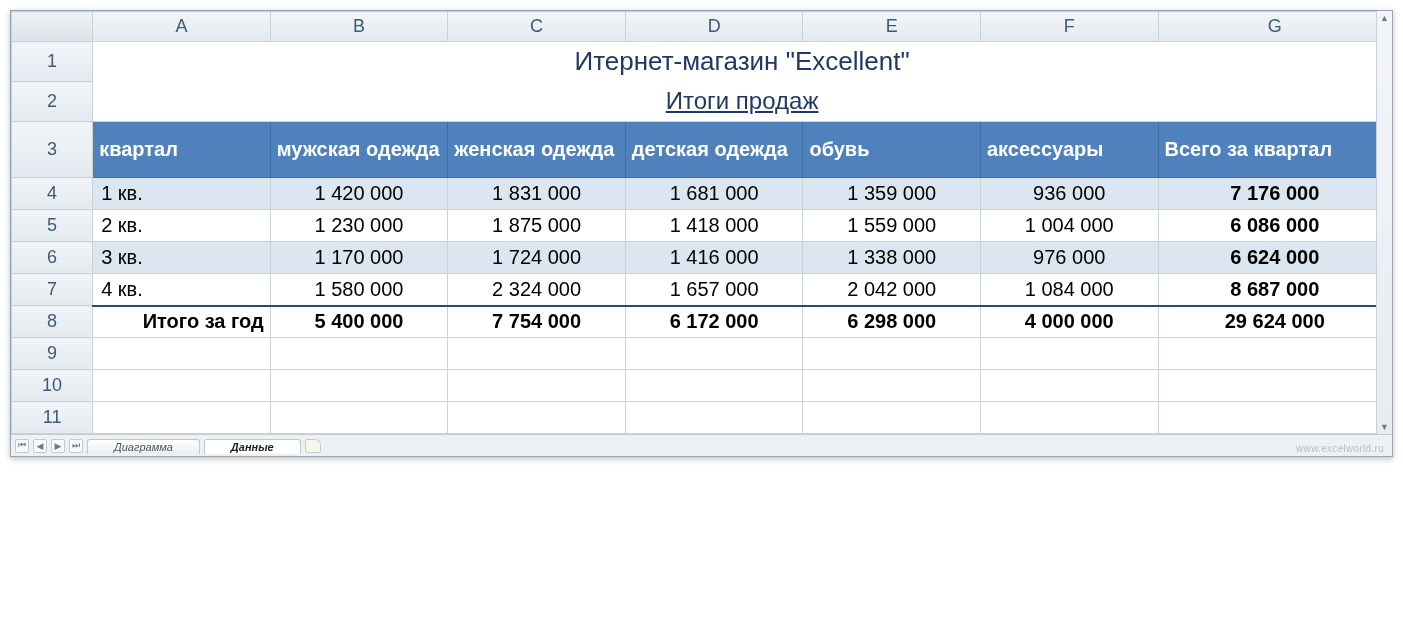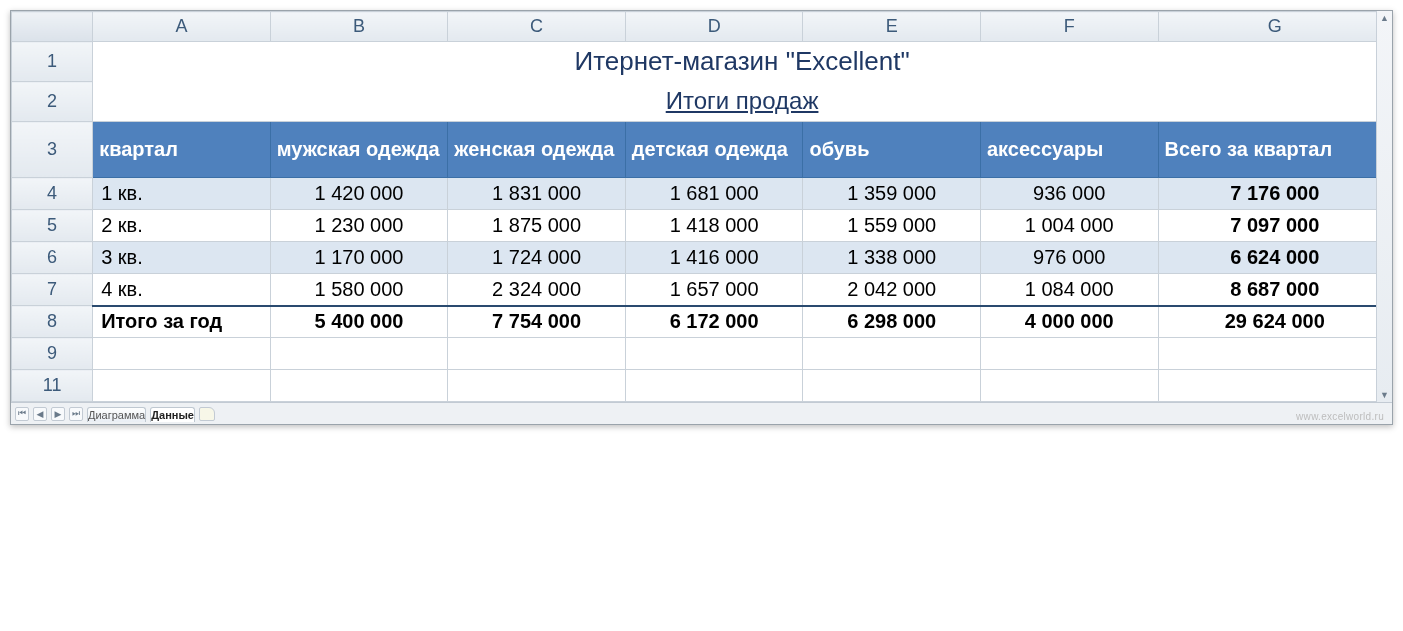--- a/index.html
+++ b/index.html
@@ -80,21 +80,21 @@
   }
   .data-row td { text-align: center; }
   .data-row td.first-col { text-align: left; padding-left: 8px; }
   .data-row.band td { background: #dce6f1; }
   .data-row td.total-col { font-weight: bold; }
   .footer-row td {
     font-weight: bold;
     text-align: center;
     border-top: 2px solid #2a4a6f;
   }
-  .footer-row td.first-col { text-align: left; padding-left: 8px; }
+  .footer-row td.first-col { text-align: right; padding-left: 8px; }
   .empty-row td { background: #fff; }
 
   
   .tabbar {
     display: flex;
     align-items: center;
     height: 22px;
     background: #eef1f4;
     border-top: 1px solid #c2cad3;
     font-size: 11px;
@@ -106,28 +106,29 @@
     width: 14px; height: 14px;
     display: flex; align-items: center; justify-content: center;
     color: #6a7a8a;
     border: 1px solid #c2cad3;
     border-radius: 2px;
     cursor: pointer;
     font-size: 9px;
     background: #f8fafc;
   }
   .tab {
-    padding: 1px 0;
+    padding: 1px 26px;
     border: 1px solid #bfc8d1;
     border-bottom: none;
     border-radius: 3px 3px 0 0;
     background: linear-gradient(#fdfefe, #e9eef4);
     cursor: pointer;
     position: relative;
     top: 1px;
+    font-style: italic;
   }
   .tab.active {
     background: #fff;
     font-weight: bold;
     color: #222;
   }
   .tabbar .new-sheet {
     width: 16px; height: 14px;
     border: 1px solid #c2cad3;
     border-radius: 2px 6px 2px 2px;
@@ -215,21 +216,21 @@
         <td class="total-col">7 176 000</td>
       </tr>
       <tr class="data-row">
         <th class="rownum">5</th>
         <td class="first-col">2 кв.</td>
         <td>1 230 000</td>
         <td>1 875 000</td>
         <td>1 418 000</td>
         <td>1 559 000</td>
         <td>1 004 000</td>
-        <td class="total-col">7 097 000</td>
+        <td class="total-col">6 086 000</td>
       </tr>
       <tr class="data-row band">
         <th class="rownum">6</th>
         <td class="first-col">3 кв.</td>
         <td>1 170 000</td>
         <td>1 724 000</td>
         <td>1 416 000</td>
         <td>1 338 000</td>
         <td>976 000</td>
         <td class="total-col">6 624 000</td>
@@ -260,20 +261,30 @@
         <th class="rownum">9</th>
         <td></td>
           <td></td>
           <td></td>
           <td></td>
           <td></td>
           <td></td>
           <td></td>
       </tr>
       <tr class="empty-row">
+        <th class="rownum">10</th>
+        <td></td>
+          <td></td>
+          <td></td>
+          <td></td>
+          <td></td>
+          <td></td>
+          <td></td>
+      </tr>
+      <tr class="empty-row">
         <th class="rownum">11</th>
         <td></td>
           <td></td>
           <td></td>
           <td></td>
           <td></td>
           <td></td>
           <td></td>
       </tr>
     </tbody>

